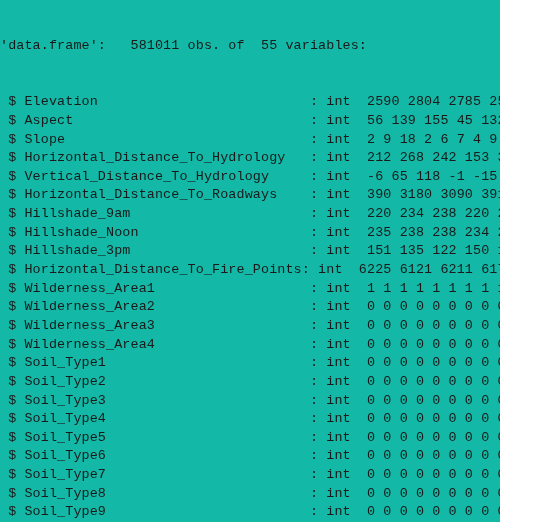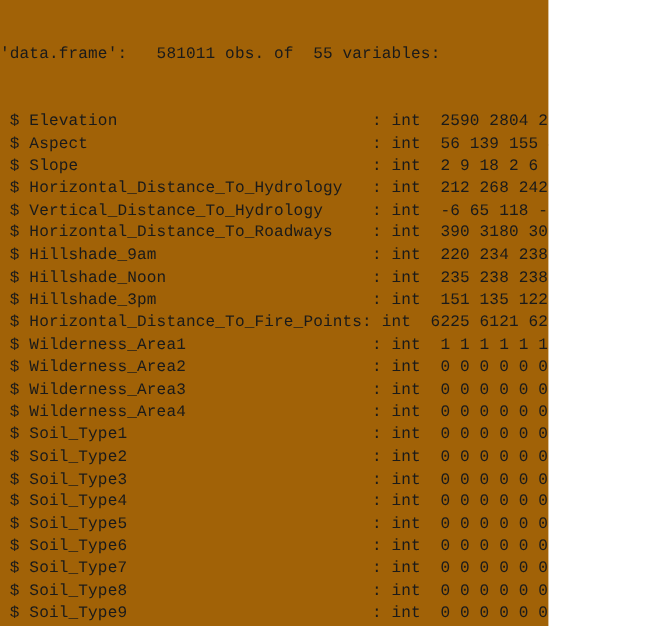--- a/index.html
+++ b/index.html
@@ -8,23 +8,23 @@
     padding: 0;
     background: #ffffff;
   }
   body {
     width: 546px;
     height: 522px;
     overflow: hidden;
     font-family: "Liberation Mono", "DejaVu Sans Mono", monospace;
   }
   #console {
-    width: 457px;
+    width: 500px;
     height: 522px;
-    background: #a16207;
+    background: #14b8a6;
     color: #1a1a1a;
     font-family: "Liberation Mono", "DejaVu Sans Mono", monospace;
     font-size: 13.4px;
     line-height: 18.65px;
     white-space: pre;
     overflow: hidden;
     box-sizing: border-box;
     padding: 0;
   }
   .line {

